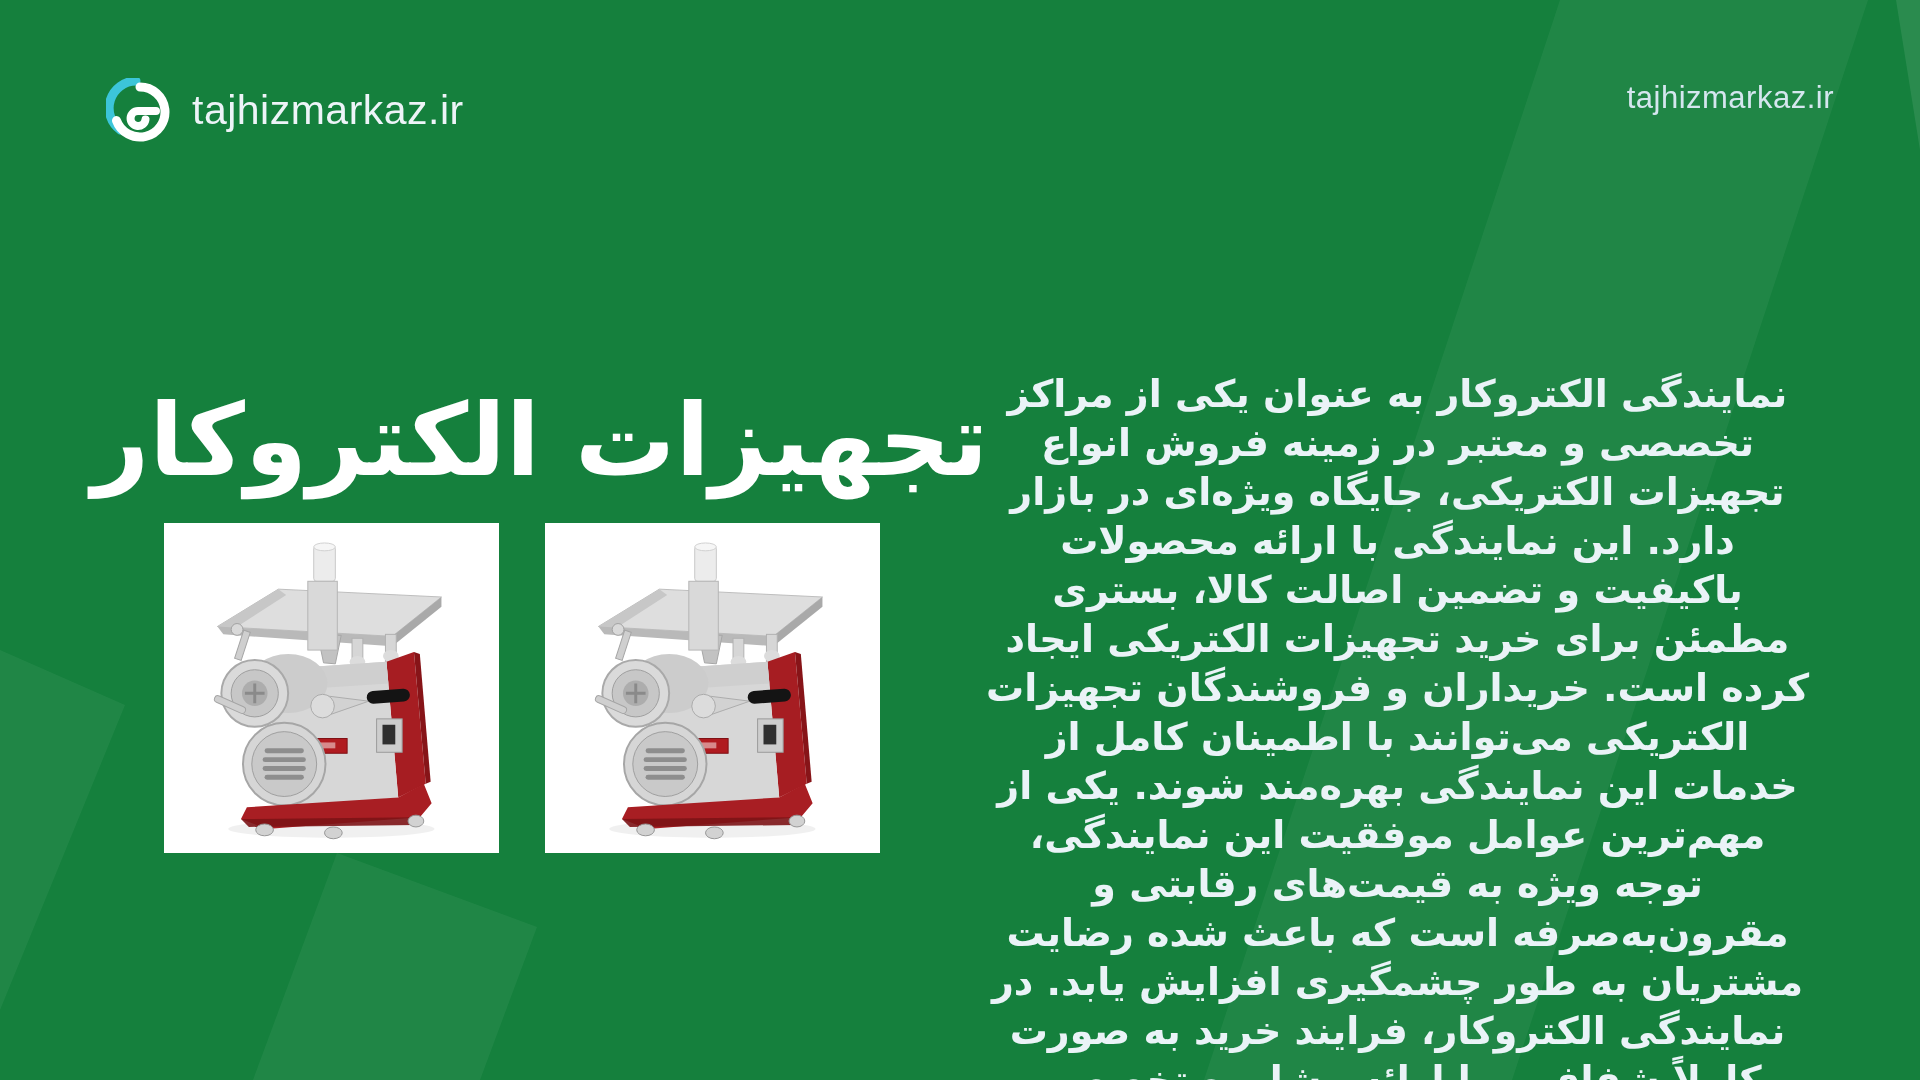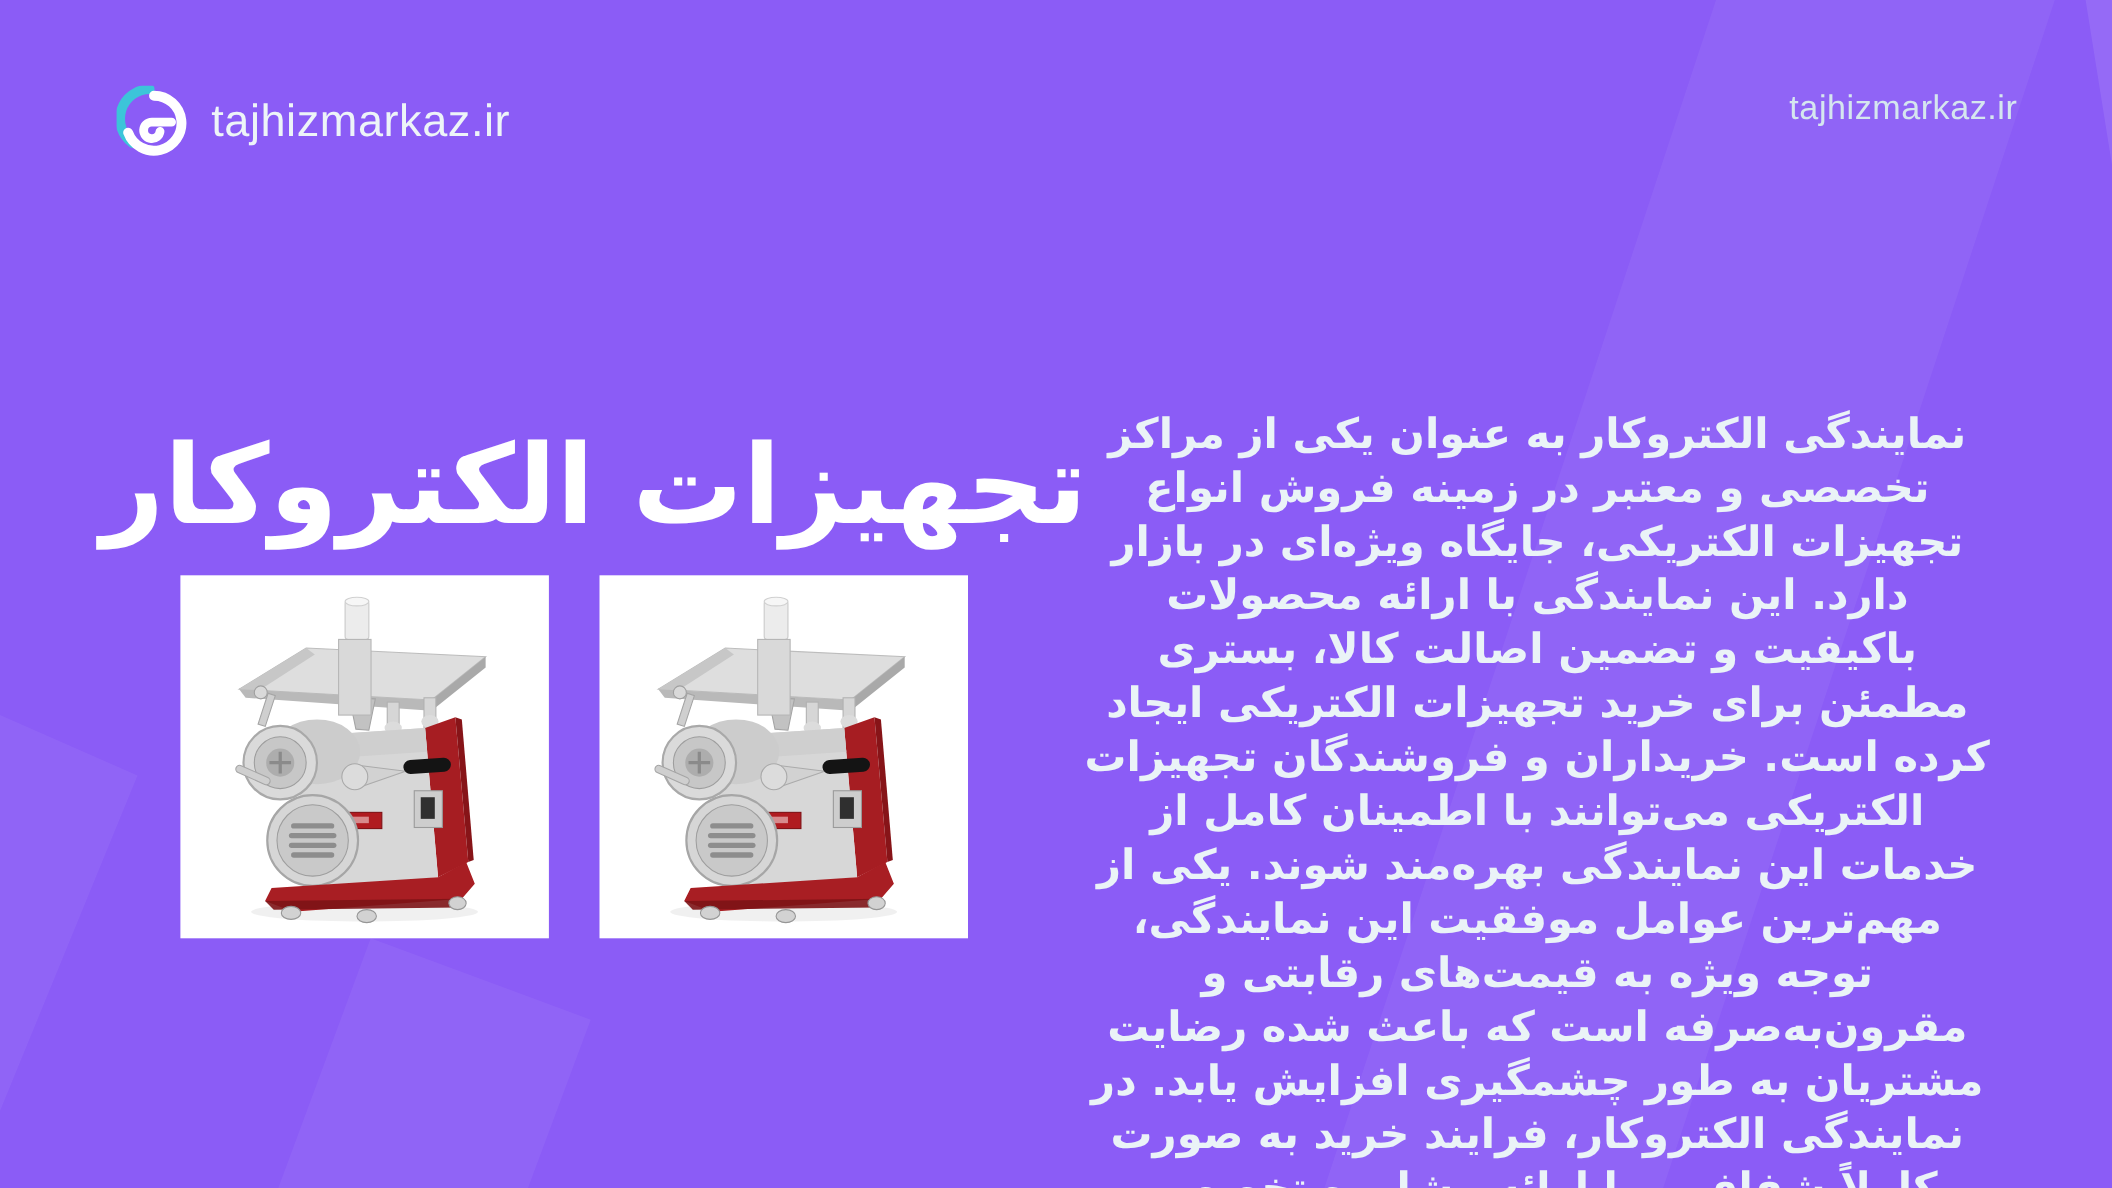--- a/index.html
+++ b/index.html
@@ -1,17 +1,17 @@
 <!DOCTYPE html>
 <html lang="fa"><head>
 <meta charset="utf-8">
 <style>
   html,body{margin:0;padding:0;background:#06283d;}
   .stage{position:relative;width:1920px;height:1080px;overflow:hidden;
-         background:#8b5cf6;font-family:"DejaVu Sans",sans-serif;}
+         background:#15803d;font-family:"DejaVu Sans",sans-serif;}
   .bands{position:absolute;inset:0;pointer-events:none;}
 
   
   .logo-row{position:absolute;left:106px;top:78px;display:flex;align-items:center;gap:22px;}
   .logo-mark{width:64px;height:64px;display:block;}
   .logo-text{font-family:"Liberation Sans","DejaVu Sans",sans-serif;
              font-size:41px;font-weight:500;color:#edf4f8;letter-spacing:.5px;}
   .watermark{position:absolute;right:86px;top:80px;
              font-family:"Liberation Sans","DejaVu Sans",sans-serif;
              font-size:31px;font-weight:400;color:#d5e6ef;letter-spacing:.5px;}

